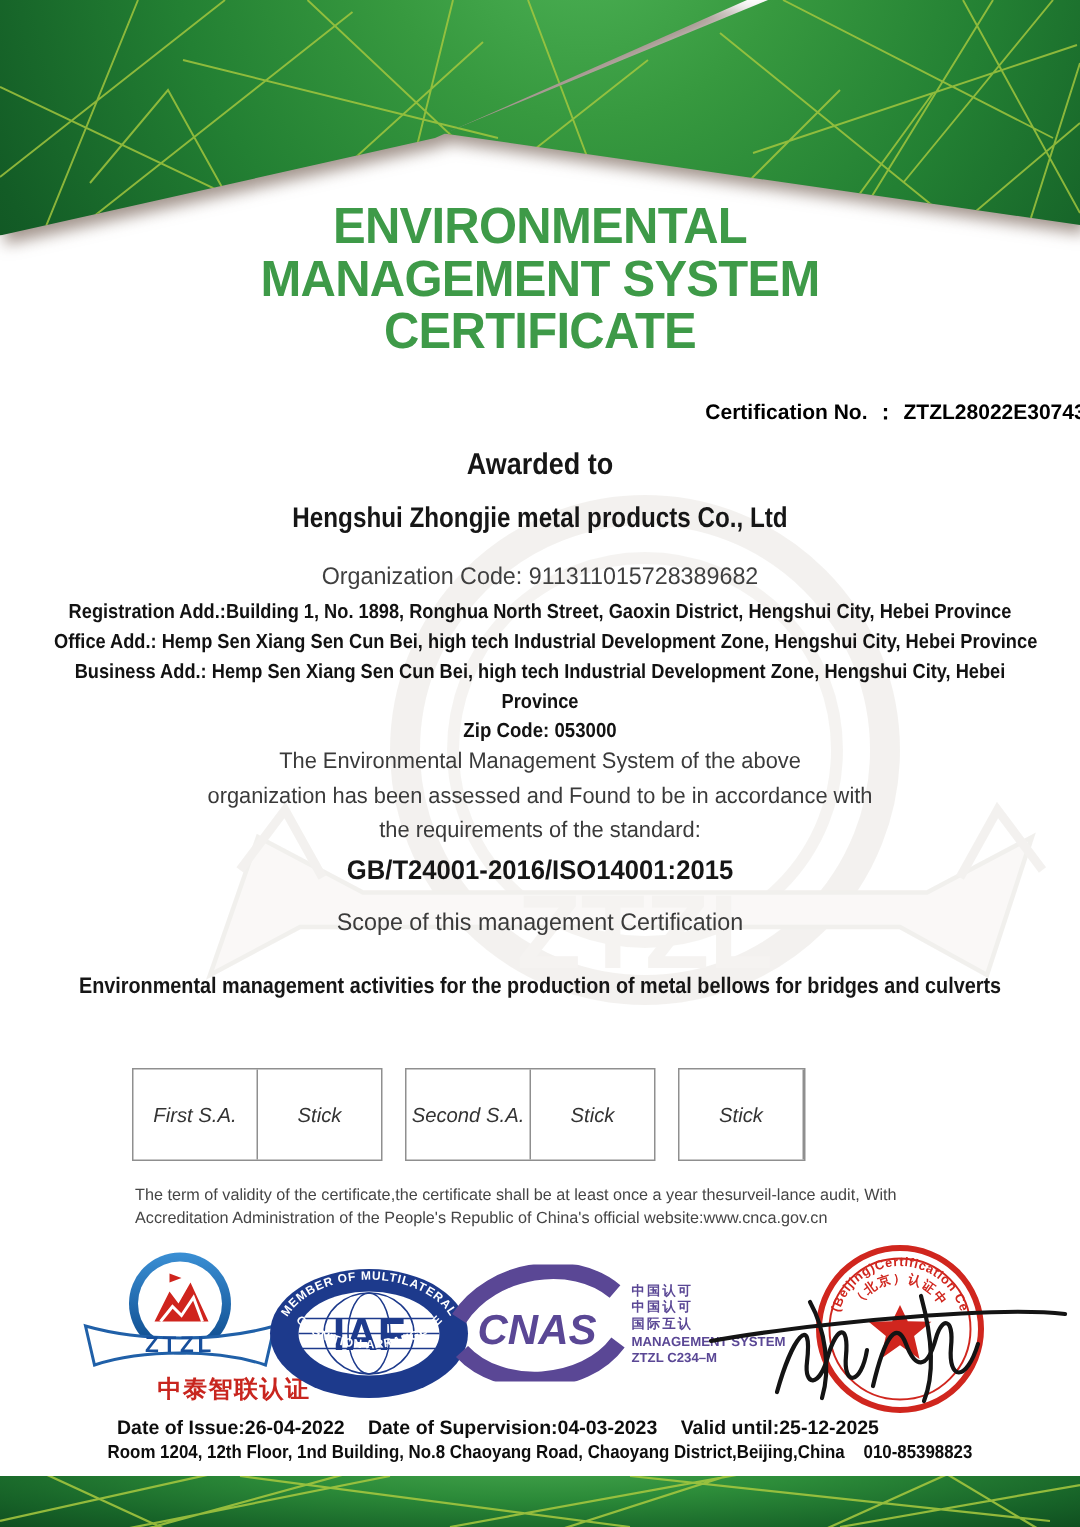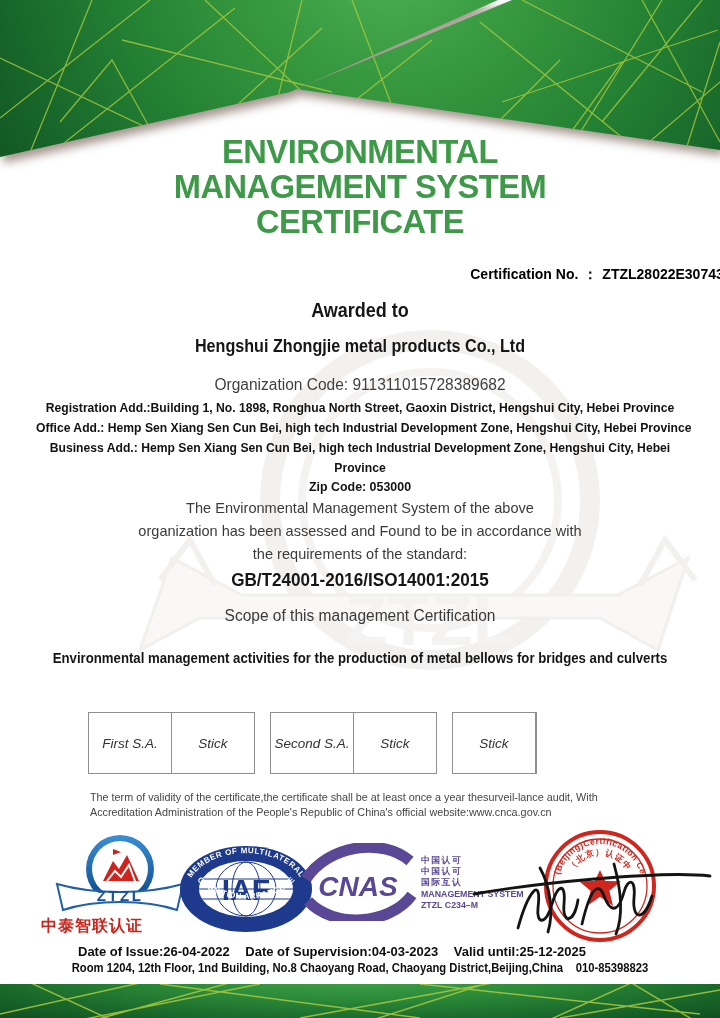--- a/index.html
+++ b/index.html
@@ -121,21 +121,21 @@
     </linearGradient>
   </defs>
   <circle cx="75" cy="37" r="34" fill="url(#gb)"></circle>
   <circle cx="75" cy="37" r="28" fill="#ffffff"></circle>
   <path d="M58,49 L68,29 L74,37 L82,23 L94,49 Z" fill="#cf241d"></path>
   <path d="M62,49 L70,39 L76,45 L84,33 L90,49" stroke="#ffffff" stroke-width="2" fill="none"></path>
   <path d="M68,29 L68,17 L76,20 L68,23 Z" fill="#cf241d"></path>
   <path d="M12,52 Q40,60 75,60 Q110,60 138,52 L132,78 Q108,70 75,70 Q42,70 18,78 Z" fill="#ffffff" stroke="#2060a8" stroke-width="2"></path>
   <text x="75" y="69" text-anchor="middle" font-size="15" font-weight="bold" fill="#174f9c" letter-spacing="2.5">ZTZL</text>
 </svg>
-<div class="abs ztzl-caption" style="left:41px;top:916px;width:150px;text-align:left;">中泰智联认证</div>
+<div class="abs ztzl-caption" style="left:57px;top:916px;width:150px;text-align:right;">中泰智联认证</div>
 
 <svg class="abs" style="left:176px;top:843px;" width="140" height="92" viewBox="0 0 140 92">
   <ellipse cx="70" cy="46" rx="66" ry="43" fill="#1d3a8c"></ellipse>
   <ellipse cx="70" cy="46" rx="47" ry="28" fill="#ffffff"></ellipse>
   <ellipse cx="70" cy="46" rx="14" ry="27" fill="none" stroke="#1d3a8c" stroke-width="1"></ellipse>
   <ellipse cx="70" cy="46" rx="30" ry="27" fill="none" stroke="#1d3a8c" stroke-width="1"></ellipse>
   <path d="M26,36 H114 M23,46 H117 M26,56 H114" stroke="#1d3a8c" stroke-width="1"></path>
   <text x="70" y="57" text-anchor="middle" font-size="30" font-weight="bold" fill="#1d3a8c">IAF</text>
   <path id="iafTop" d="M14,58 A58,38 0 1 1 126,58" fill="none"></path>
   <path id="iafBot" d="M20,36 A56,36 0 0 0 120,36" fill="none"></path>

